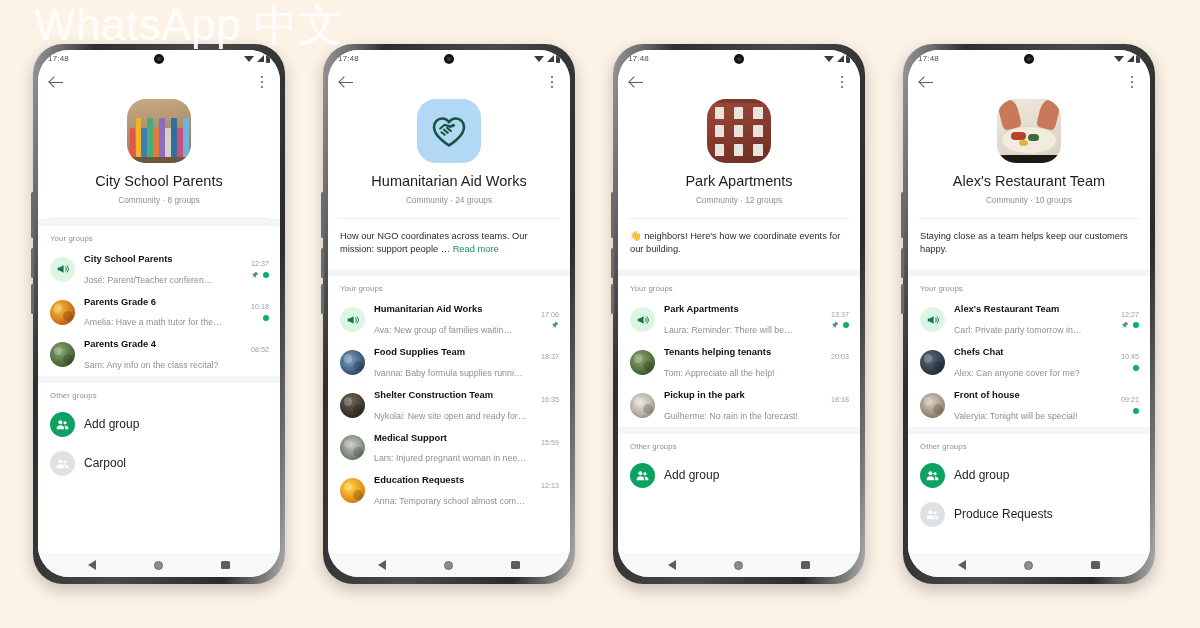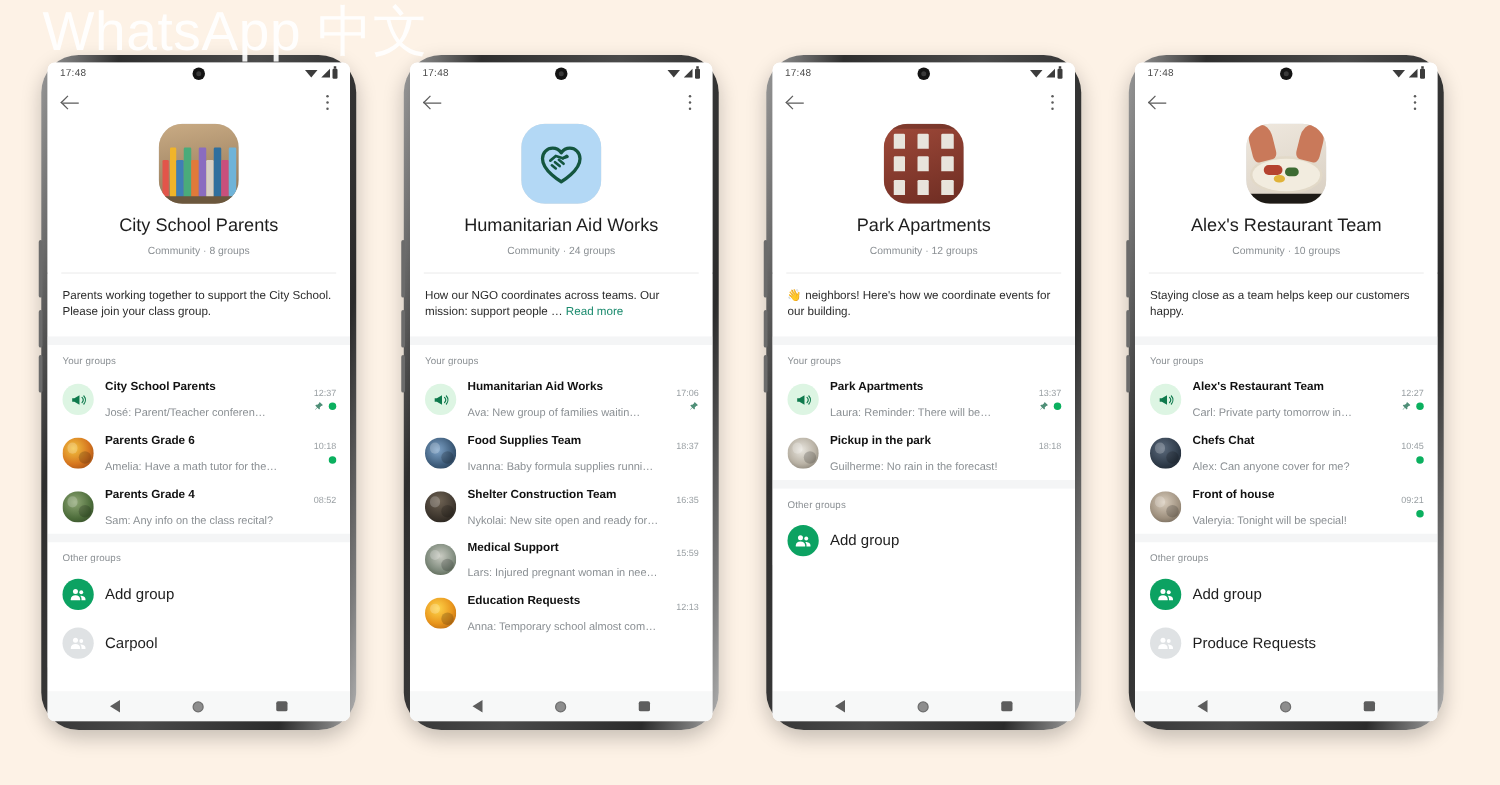--- a/index.html
+++ b/index.html
@@ -48,21 +48,21 @@
     background: #6b6b6b; border-radius: 2px;
   }
   .phone .btn-vol.v1 { top: 148px; height: 46px; }
   .phone .btn-vol.v2 { top: 204px; height: 30px; }
   .phone .btn-vol.v3 { top: 240px; height: 30px; }
 
   .screen {
     position: relative;
     width: 100%; height: 100%;
     background: #ffffff;
-    border-radius: 6px;
+    border-radius: 31px;
     overflow: hidden;
     display: flex;
     flex-direction: column;
     justify-content: space-between;
   }
 
   
   .statusbar {
     position: relative;
     height: 17px;
@@ -338,21 +338,20 @@
                 <span class="b" style="left:87.7%;height:63%;background:#6fb3d8;bottom:8%;"></span>
                 <span style="left:0;right:0;bottom:0;height:9%;background:#6b573d;"></span>
               </div>
             </div>
         <div class="community-name">City School Parents</div>
         <div class="community-sub">Community · 8 groups</div>
       </div>
 
       <div class="divider"></div>
 
-      <div class="community-desc">Parents working together to support the City School. Please join your class group.</div>
 
       <div class="list-wrap">
         <div class="sec-gap"></div>
         <div class="sec-label">Your groups</div>
 
     <div class="row">
       <div class="avatar announce">
                 <svg viewBox="0 0 24 24">
                   <path fill="#0f7a4d" d="M3 9.5v5h3l7 4V5.5l-7 4H3z"></path>
                   <path fill="none" stroke="#0f7a4d" stroke-width="1.6" stroke-linecap="round" d="M16.5 8.5a5 5 0 010 7M19 6.5a8.3 8.3 0 010 11"></path>
@@ -674,20 +673,39 @@
         <div class="row-badges">
           <svg class="pin-icon" viewBox="0 0 24 24">
                     <path fill="#4f8f78" d="M14.8 2.2l7 7-2.2 2.2-1.1-.6-4.1 4.1.5 3.2-1.9 1.9-4.2-4.2-4.6 4.6-.9-.9 4.6-4.6L3.7 10l1.9-1.9 3.2.5 4.1-4.1-.6-1.1z"></path>
                   </svg>
           <span class="unread-dot"></span>
         </div>
       </div>
     </div>
     <div class="row">
       <div class="avatar">
+                <div class="ph ph-g6">
+                  <span style="left:14%;top:18%;width:34%;height:34%;border-radius:50%;background:rgba(255,255,255,.22);"></span>
+                  <span style="left:52%;top:46%;width:40%;height:40%;border-radius:50%;background:rgba(0,0,0,.18);"></span>
+                </div>
+              </div>
+      <div class="row-mid">
+        <div class="row-title">Tenants helping tenants</div>
+        <div class="row-snippet">Tom: Appreciate all the help!</div>
+      </div>
+      <div class="row-right">
+        <div class="row-time">20:03</div>
+        <div class="row-badges">
+          
+          
+        </div>
+      </div>
+    </div>
+    <div class="row">
+      <div class="avatar">
                 <div class="ph ph-g7">
                   <span style="left:14%;top:18%;width:34%;height:34%;border-radius:50%;background:rgba(255,255,255,.22);"></span>
                   <span style="left:52%;top:46%;width:40%;height:40%;border-radius:50%;background:rgba(0,0,0,.18);"></span>
                 </div>
               </div>
       <div class="row-mid">
         <div class="row-title">Pickup in the park</div>
         <div class="row-snippet">Guilherme: No rain in the forecast!</div>
       </div>
       <div class="row-right">

